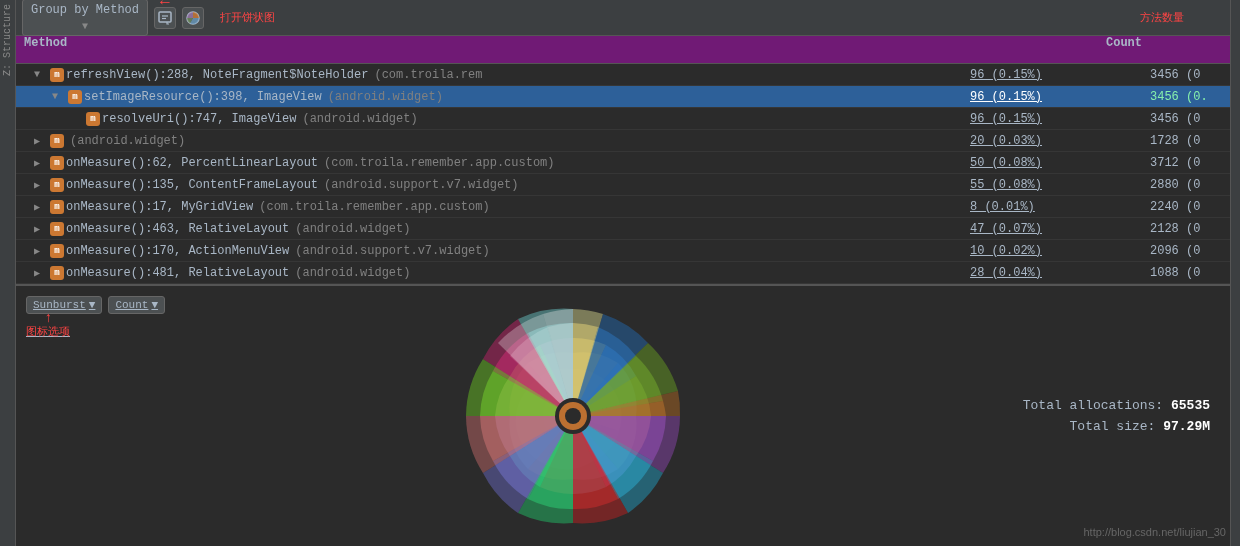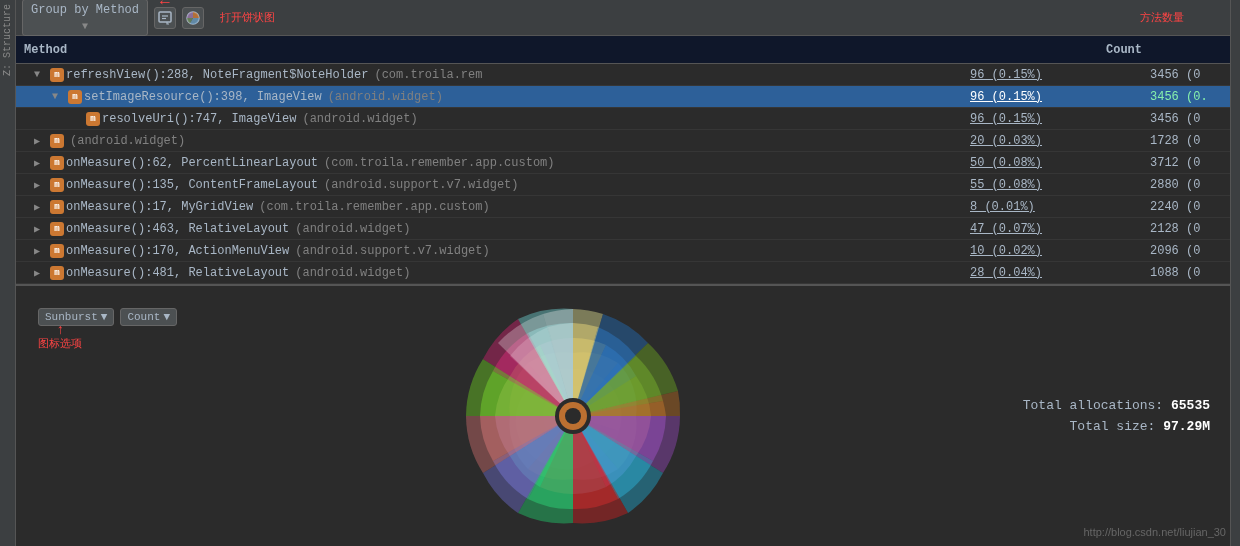--- a/index.html
+++ b/index.html
@@ -63,24 +63,24 @@
       display: flex;
       align-items: center;
       justify-content: center;
       cursor: pointer;
       color: #a9b7c6;
       font-size: 14px;
     }
 
     .table-header {
       display: flex;
-      background: #0f172a;
+      background: #701a75;
       border-bottom: 1px solid #555;
       height: 28px;
-      align-items: center;
+      align-items: flex-start;
     }
 
     .col-method {
       flex: 1;
       padding-left: 8px;
       font-weight: bold;
       color: #a9b7c6;
       font-size: 12px;
     }
 
@@ -383,21 +383,21 @@
           <span class="m-badge">m</span>
           <span class="method-name">onMeasure():481, RelativeLayout</span>
           <span class="method-class">(android.widget)</span>
         </div>
         <div class="row-count-cell">28 (0.04%)</div>
         <div class="row-size-cell">1088 (0</div>
       </div>
     </div>
 
   <div class="bottom-section">
-    <div style="width:200px; flex-shrink:0; padding:22px; display:flex; flex-direction:column; gap:6px; position:relative;">
+    <div style="width:200px; flex-shrink:0; padding:10px; display:flex; flex-direction:column; gap:6px; position:relative;text-decoration:underline;">
       <div style="display:flex; gap:6px;">
         <div class="chart-dropdown">
           <span>Sunburst</span>
           <span>▼</span>
         </div>
         <div class="chart-dropdown">
           <span>Count</span>
           <span>▼</span>
         </div>
       </div>

